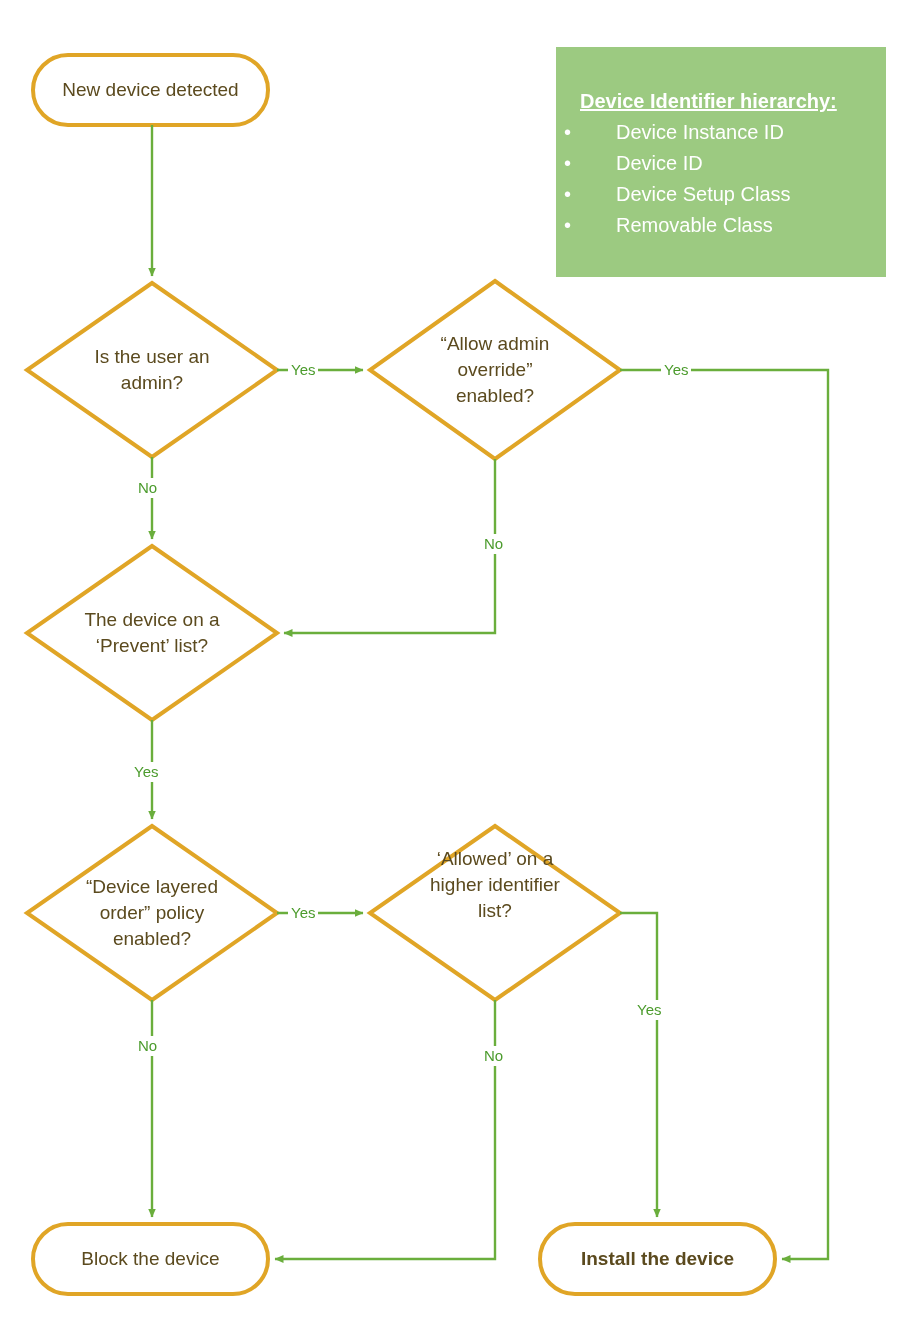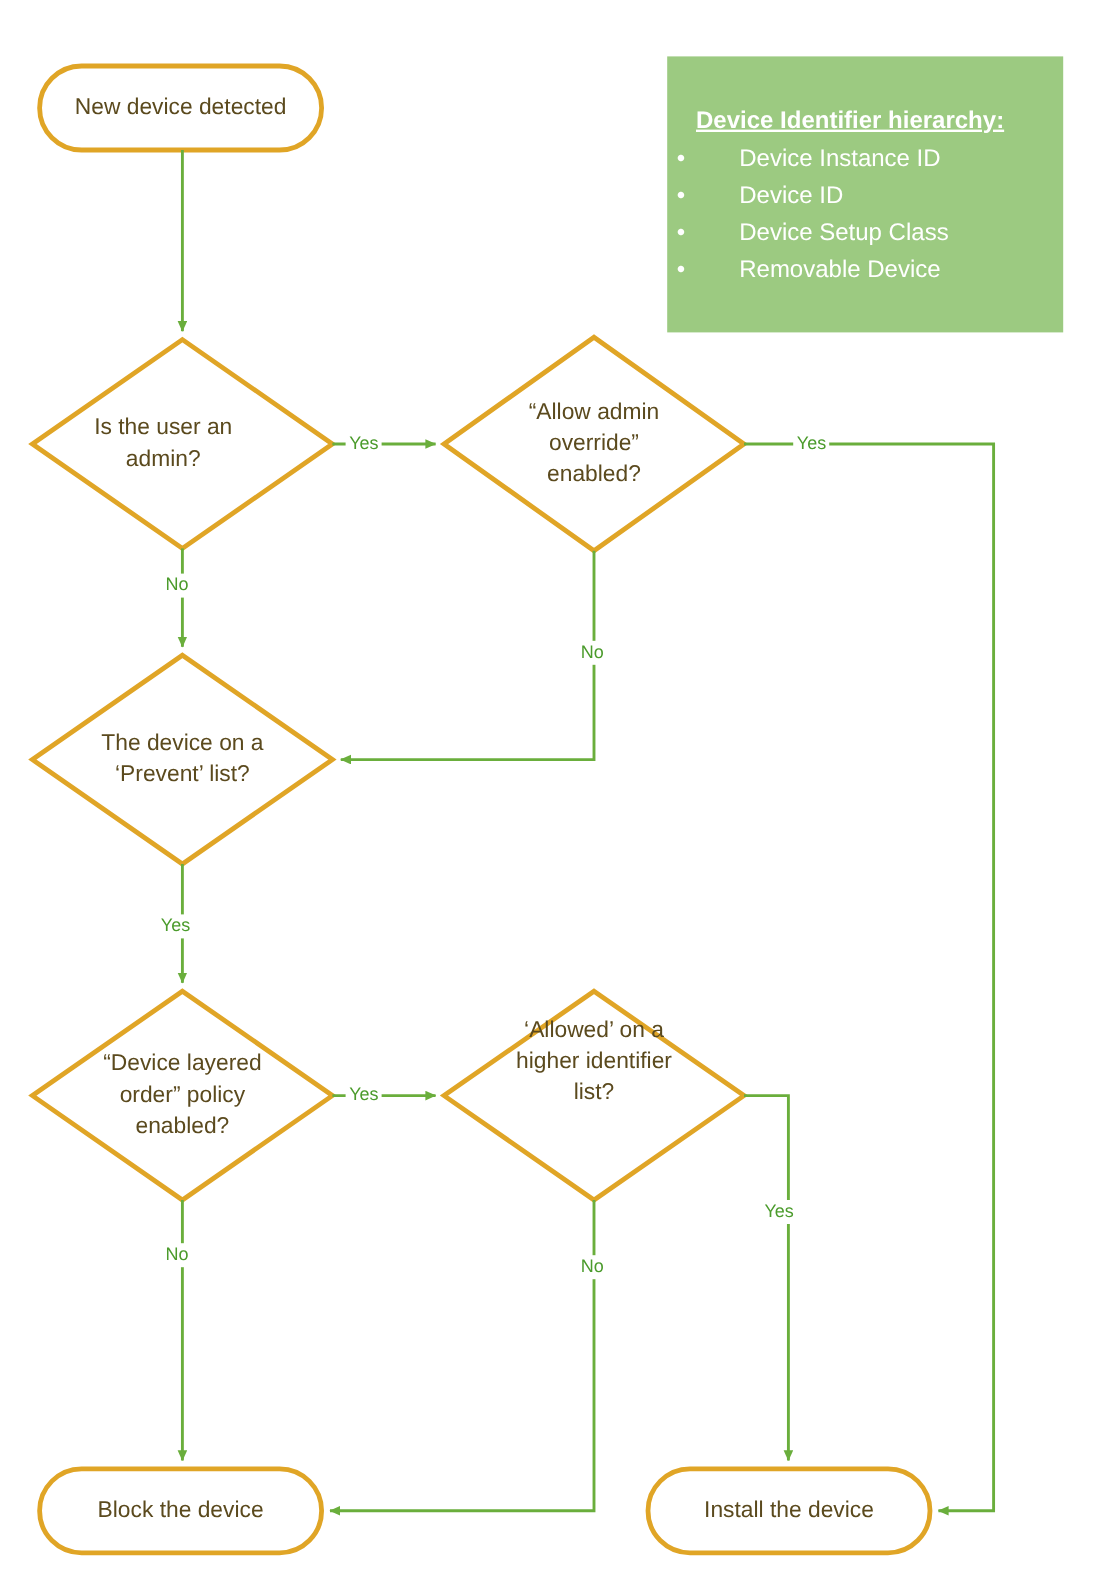--- a/index.html
+++ b/index.html
@@ -131,41 +131,41 @@
 
     <path d="M152,1000 L152,1217" fill="none" stroke="#6AAE3C" stroke-width="2.4" marker-end="url(#arrowGreen)"></path>
 
     <path d="M620,913 L657,913 L657,1217" fill="none" stroke="#6AAE3C" stroke-width="2.4" marker-end="url(#arrowGreen)"></path>
 
     <path d="M495,1000 L495,1259 L275,1259" fill="none" stroke="#6AAE3C" stroke-width="2.4" marker-end="url(#arrowGreen)"></path>
   </svg>
 
   <div class="node-text" style="left:33px; top:55px; width:235px; height:70px;">New device detected</div>
 
-  <div class="node-text" style="left:26px; top:283px; width:220px; height:174px;">Is the user an
+  <div class="node-text" style="left:42px; top:283px; width:220px; height:174px;">Is the user an
 admin?</div>
 
   <div class="node-text" style="left:385px; top:281px; width:220px; height:178px;">“Allow admin
 override”
 enabled?</div>
 
   <div class="node-text" style="left:42px; top:546px; width:220px; height:174px;">The device on a
 ‘Prevent’ list?</div>
 
   <div class="node-text" style="left:42px; top:826px; width:220px; height:174px;">“Device layered
 order” policy
 enabled?</div>
 
   <div class="node-text" style="left:385px; top:798px; width:220px; height:174px;">‘Allowed’ on a
 higher identifier
 list?</div>
 
   <div class="node-text" style="left:33px; top:1224px; width:235px; height:70px;">Block the device</div>
 
-  <div class="node-text" style="left:540px; top:1224px; width:235px; height:70px;">Install the device</div>
+  <div class="node-text" style="left:540px; top:1224px; width:235px; height:70px;font-weight:bold;">Install the device</div>
 
   <div class="edge-label" style="left:288px; top:360px;">Yes</div>
 
   <div class="edge-label" style="left:135px; top:478px;">No</div>
 
   <div class="edge-label" style="left:661px; top:360px;">Yes</div>
 
   <div class="edge-label" style="left:481px; top:534px;">No</div>
 
   <div class="edge-label" style="left:131px; top:762px;">Yes</div>
@@ -188,18 +188,18 @@
       <li>
         <span class="bullet">•</span>
         <span>Device ID</span>
       </li>
       <li>
         <span class="bullet">•</span>
         <span>Device Setup Class</span>
       </li>
       <li>
         <span class="bullet">•</span>
-        <span>Removable Device</span>
+        <span>Removable Class</span>
       </li>
     </ul>
   </div>
 
 </div>
 
 </body></html>

